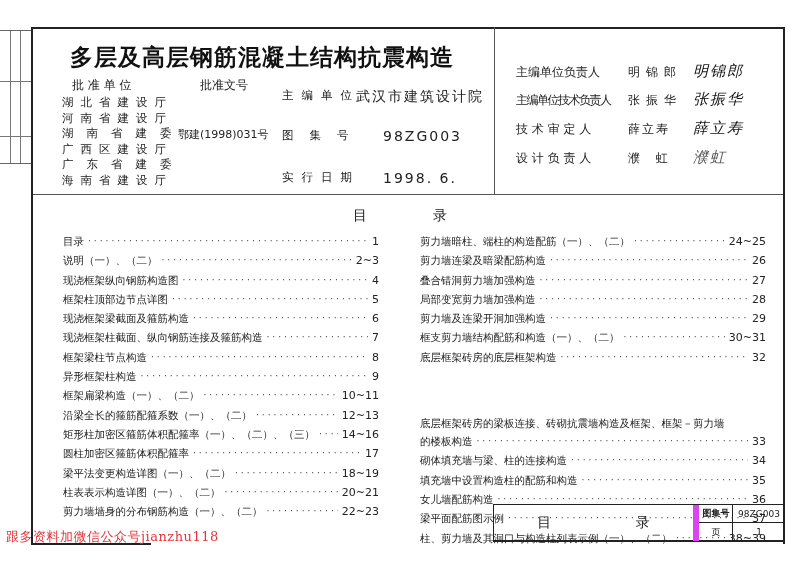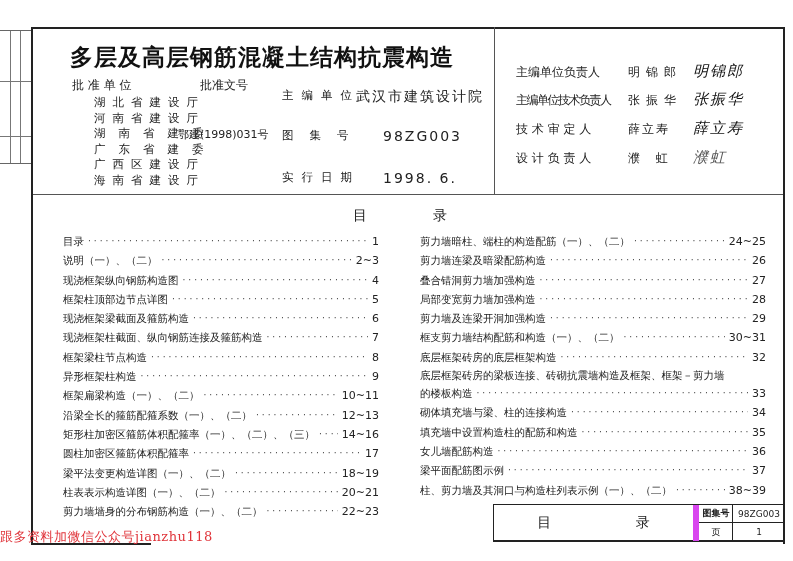--- a/index.html
+++ b/index.html
@@ -11,50 +11,50 @@
     .side-strip .hline { position: absolute; left: 0; right: 0; height: 1px; background: #777; }
 
     .frame { position: absolute; left: 31px; top: 27px; width: 754px; height: 517px; border: 2px solid #222; border-bottom: none; }
     .frame-bottom-left { position: absolute; left: 31px; top: 543px; width: 120px; height: 2px; background: #222; }
     .header-divider-v { position: absolute; left: 494px; top: 27px; width: 1px; height: 168px; background: #555; }
     .header-divider-h { position: absolute; left: 33px; top: 194px; width: 750px; height: 1px; background: #555; }
 
     .main-title { position: absolute; left: 70px; top: 42px; font-family: Liberation Serif, serif; font-weight: bold; font-size: 23px; letter-spacing: 1px; color: #111; white-space: nowrap; }
 
     .approve-head { position: absolute; top: 77px; font-size: 12px; color: #222; white-space: nowrap; }
-    .approve-list { position: absolute; left: 62px; top: 95px; font-size: 11.5px; color: #222; line-height: 15.5px; margin-left: 32px; }
+    .approve-list { position: absolute; left: 62px; top: 95px; font-size: 11.5px; color: #222; line-height: 15.5px; }
     .approve-list .unit { display: block; letter-spacing: 7px; white-space: nowrap; }
     .approve-doc { position: absolute; left: 178px; top: 127px; font-size: 11px; color: #222; white-space: nowrap; }
 
     .meta-label { position: absolute; left: 282px; font-size: 11.5px; color: #222; letter-spacing: 8px; white-space: nowrap; }
     .meta-value { position: absolute; font-size: 14px; color: #222; white-space: nowrap; letter-spacing: 2px; }
 
     .resp-row { position: absolute; left: 516px; font-size: 12px; color: #222; white-space: nowrap; }
     .resp-role { display: inline-block; width: 112px; letter-spacing: 0; }
     .resp-name { display: inline-block; width: 65px; letter-spacing: 6px; }
     .resp-sign { display: inline-block; font-family: "DejaVu Serif", serif; font-style: italic; font-size: 15px; color: #111; letter-spacing: 2px; }
 
     .toc-heading { position: absolute; top: 207px; font-size: 14px; color: #222; }
 
     .toc-col { position: absolute; top: 232px; }
     .toc-item { position: relative; display: flex; align-items: flex-end; font-size: 10.5px; color: #222; height: 19.3px; line-height: 19.3px; white-space: nowrap; }
     .toc-item .label { flex: 0 0 auto; padding-right: 4px; }
     .toc-item .dots { flex: 1 1 auto; overflow: hidden; color: #444; letter-spacing: 3px; font-size: 9px; }
     .toc-item .dots::before { content: "································································································"; }
     .toc-item .page { flex: 0 0 auto; padding-left: 4px; font-size: 11px; }
-    .toc-item.wrap-first { height: 17px; line-height: 17px; }
+    .toc-item.wrap-first { height: 17px; line-height: 17px; margin-top: 48px; }
     .toc-item.wrap-first .dots::before { content: ""; }
 
     .titleblock { position: absolute; left: 493px; top: 504px; width: 292px; height: 38px; border: 1px solid #222; border-bottom: 2px solid #222; }
     .tb-title { position: absolute; left: 0; top: 0; width: 205px; height: 36px; border-right: 6px solid #d946ef; display: flex; align-items: center; justify-content: center; font-size: 14px; letter-spacing: 40px; padding-left: 40px; color: #222; }
     .tb-cell { position: absolute; font-size: 9px; color: #222; display: flex; align-items: center; justify-content: center; }
     .tb-h { position: absolute; left: 205px; width: 86px; height: 1px; top: 17px; background: #222; }
     .tb-v { position: absolute; left: 238px; top: 0; width: 1px; height: 36px; background: #222; }
 
-    .watermark { position: absolute; left: 0; top: 528px; font-family: "DejaVu Serif", serif; font-size: 13px; color: #e0343a; white-space: nowrap; letter-spacing: 0.5px; }
+    .watermark { position: absolute; left: 6px; top: 528px; font-family: "DejaVu Serif", serif; font-size: 13px; color: #e0343a; white-space: nowrap; letter-spacing: 0.5px; }
   </style>
 </head>
 <body>
 
 <div class="side-strip">
   <div class="vline" style="left:10px"></div>
   <div class="vline" style="left:20px"></div>
   <div class="hline" style="top:50px"></div>
   <div class="hline" style="top:105px"></div>
 </div>
@@ -65,22 +65,22 @@
 <div class="header-divider-h"></div>
 
 <div class="main-title">多层及高层钢筋混凝土结构抗震构造</div>
 
 <div class="approve-head" style="left:72px">批 准 单 位</div>
 <div class="approve-head" style="left:200px">批准文号</div>
 <div class="approve-list">
   <span class="unit">湖北省建设厅</span>
   <span class="unit">河南省建设厅</span>
   <span class="unit" style="letter-spacing:13px">湖南省建委</span>
+  <span class="unit">广西区建设厅</span>
   <span class="unit" style="letter-spacing:13px">广东省建委</span>
-  <span class="unit">广西区建设厅</span>
   <span class="unit">海南省建设厅</span>
 </div>
 <div class="approve-doc">鄂建(1998)031号</div>
 
 <div class="meta-label" style="top:88px">主编单位</div>
 <div class="meta-value" style="left:356px; top:88px">武汉市建筑设计院</div>
 <div class="meta-label" style="top:128px; letter-spacing:16px">图集号</div>
 <div class="meta-value" style="left:383px; top:128px">98ZG003</div>
 <div class="meta-label" style="top:170px">实行日期</div>
 <div class="meta-value" style="left:383px; top:170px">1998. 6.</div>

